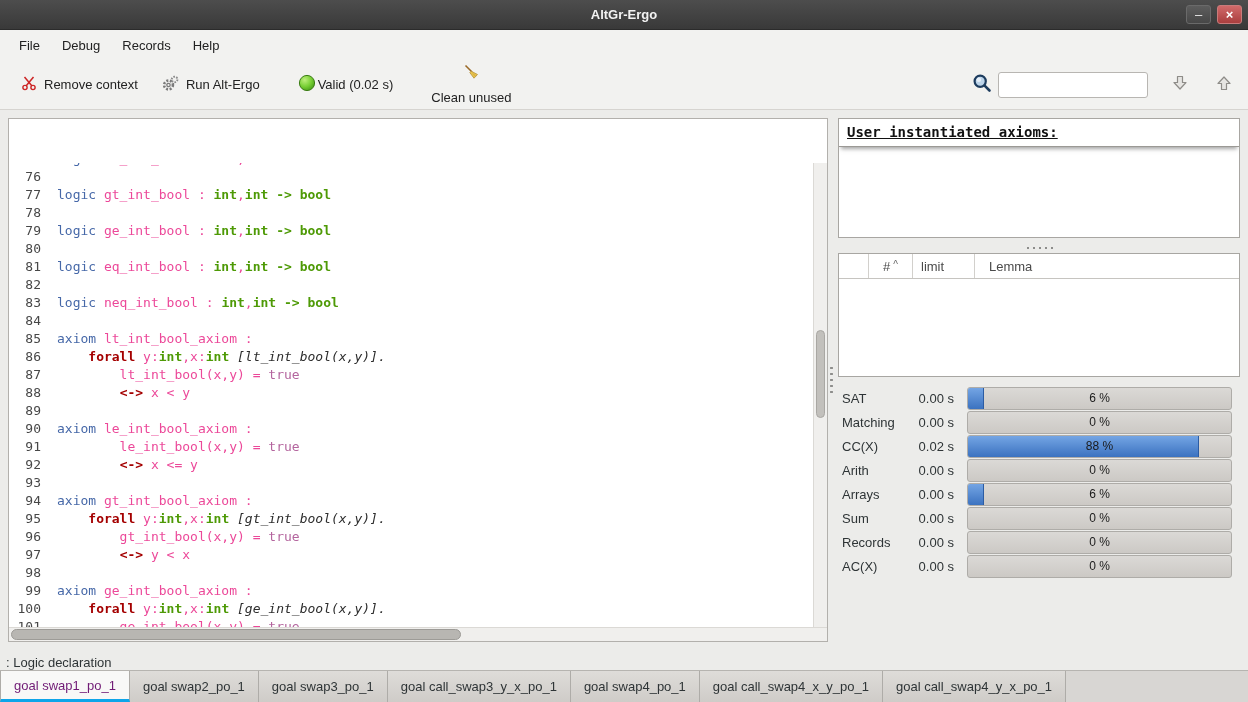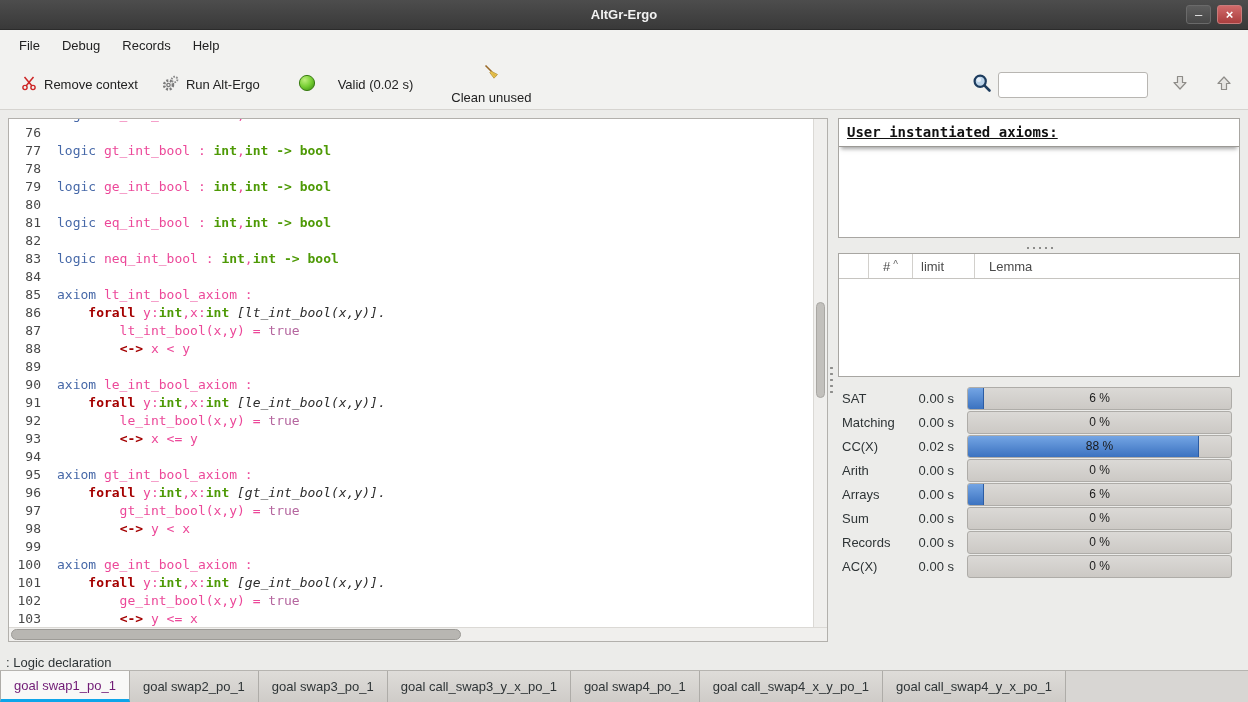--- a/index.html
+++ b/index.html
@@ -16,34 +16,34 @@
              font-size:13px; line-height:1; color:#eee; cursor:default; }
   .win-btn.min { background:linear-gradient(#5d5d5d,#474747); border:1px solid #6a6a6a; }
   .win-btn.close { background:linear-gradient(#d16a6a,#aa3e3e); border:1px solid #c97b7b; color:#fff; font-weight:bold; }
 
   
   .menubar { height:30px; flex:0 0 30px; background:#f2f2f0; display:flex; align-items:stretch; padding-left:8px; }
   .menu-item { padding:0 11px; display:flex; align-items:center; font-size:13px; color:#222; }
   .toolbar { height:50px; flex:0 0 50px; background:#f2f2f0; border-bottom:1px solid #d6d4d0;
              display:flex; align-items:center; padding:0 12px; gap:6px; }
   .tool-btn { display:flex; align-items:center; gap:7px; padding:7px 9px; font-size:13px; color:#222; border-radius:3px; background:transparent; border:none; font-family:inherit; }
-  .tool-status { display:flex; align-items:center; gap:22px; padding:7px 9px; font-size:13px; color:#222; }
+  .tool-status { display:flex; align-items:center; gap:2px; padding:7px 9px; font-size:13px; color:#222; }
   .spacer { flex:1; }
   .search-wrap { display:flex; align-items:center; gap:6px; margin-right:14px; }
   .search-input { width:150px; height:26px; border:1px solid #b8b6b2; border-radius:3px; background:#fff; padding:0 6px;
                   font-size:13px; font-family:inherit; }
   .icon-btn { background:transparent; border:none; padding:3px; display:flex; align-items:center; }
   .icon-btn + .icon-btn { margin-left:14px; }
 
   
   .main { flex:1 1 auto; position:relative; }
 
   .editor { position:absolute; left:8px; top:8px; width:820px; bottom:6px; background:#fff;
             border:1px solid #b2b0ac; display:flex; flex-direction:column; }
-  .editor-body { flex:1; display:flex; overflow:hidden; }
+  .editor-body { flex:1; display:flex; overflow:hidden;margin-top:44px; }
   .code-scroll { flex:1; overflow:hidden; position:relative; }
   .code-inner { display:flex; margin-top:-12px; }
   .gutter { width:40px; flex:0 0 40px; text-align:right; padding-right:8px; color:#474747; }
   .ln, .cl { height:18px; line-height:18px; font:13px "DejaVu Sans Mono", monospace; white-space:pre; }
   .code { flex:1; padding-left:8px; }
   .s-p { color:#ec4899; }
   .s-k { color:#4668a8; }
   .s-t { color:#4e9a06; font-weight:bold; }
   .s-f { color:#a40000; font-weight:bold; }
   .s-a { color:#a40000; font-weight:bold; }
@@ -243,21 +243,20 @@
                 <div class="cl"><span class="s-k">logic</span><span class="s-p"> eq_int_bool : </span><span class="s-t">int</span><span class="s-p">,</span><span class="s-t">int</span><span class="s-p"> </span><span class="s-t">-&gt;</span><span class="s-p"> </span><span class="s-t">bool</span></div>
                 <div class="cl"></div>
                 <div class="cl"><span class="s-k">logic</span><span class="s-p"> neq_int_bool : </span><span class="s-t">int</span><span class="s-p">,</span><span class="s-t">int</span><span class="s-p"> </span><span class="s-t">-&gt;</span><span class="s-p"> </span><span class="s-t">bool</span></div>
                 <div class="cl"></div>
                 <div class="cl"><span class="s-k">axiom</span><span class="s-p"> lt_int_bool_axiom :</span></div>
                 <div class="cl"><span class="s-p">    </span><span class="s-f">forall</span><span class="s-p"> y:</span><span class="s-t">int</span><span class="s-p">,</span><span class="s-p">x:</span><span class="s-t">int</span><span class="s-p"> </span><span class="s-g">[lt_int_bool(x,y)].</span></div>
                 <div class="cl"><span class="s-p">        lt_int_bool(x,y) = </span><span class="s-l">true</span></div>
                 <div class="cl"><span class="s-p">        </span><span class="s-a">&lt;-&gt;</span><span class="s-p"> x &lt; y</span></div>
                 <div class="cl"></div>
                 <div class="cl"><span class="s-k">axiom</span><span class="s-p"> le_int_bool_axiom :</span></div>
-                <div class="cl"><span class="s-p">    </span><span class="s-f">forall</span><span class="s-p"> y:</span><span class="s-t">int</span><span class="s-p">,</span><span class="s-p">x:</span><span class="s-t">int</span><span class="s-p"> </span><span class="s-g">[le_int_bool(x,y)].</span></div>
                 <div class="cl"><span class="s-p">        le_int_bool(x,y) = </span><span class="s-l">true</span></div>
                 <div class="cl"><span class="s-p">        </span><span class="s-a">&lt;-&gt;</span><span class="s-p"> x &lt;= y</span></div>
                 <div class="cl"></div>
                 <div class="cl"><span class="s-k">axiom</span><span class="s-p"> gt_int_bool_axiom :</span></div>
                 <div class="cl"><span class="s-p">    </span><span class="s-f">forall</span><span class="s-p"> y:</span><span class="s-t">int</span><span class="s-p">,</span><span class="s-p">x:</span><span class="s-t">int</span><span class="s-p"> </span><span class="s-g">[gt_int_bool(x,y)].</span></div>
                 <div class="cl"><span class="s-p">        gt_int_bool(x,y) = </span><span class="s-l">true</span></div>
                 <div class="cl"><span class="s-p">        </span><span class="s-a">&lt;-&gt;</span><span class="s-p"> y &lt; x</span></div>
                 <div class="cl"></div>
                 <div class="cl"><span class="s-k">axiom</span><span class="s-p"> ge_int_bool_axiom :</span></div>
                 <div class="cl"><span class="s-p">    </span><span class="s-f">forall</span><span class="s-p"> y:</span><span class="s-t">int</span><span class="s-p">,</span><span class="s-p">x:</span><span class="s-t">int</span><span class="s-p"> </span><span class="s-g">[ge_int_bool(x,y)].</span></div>

